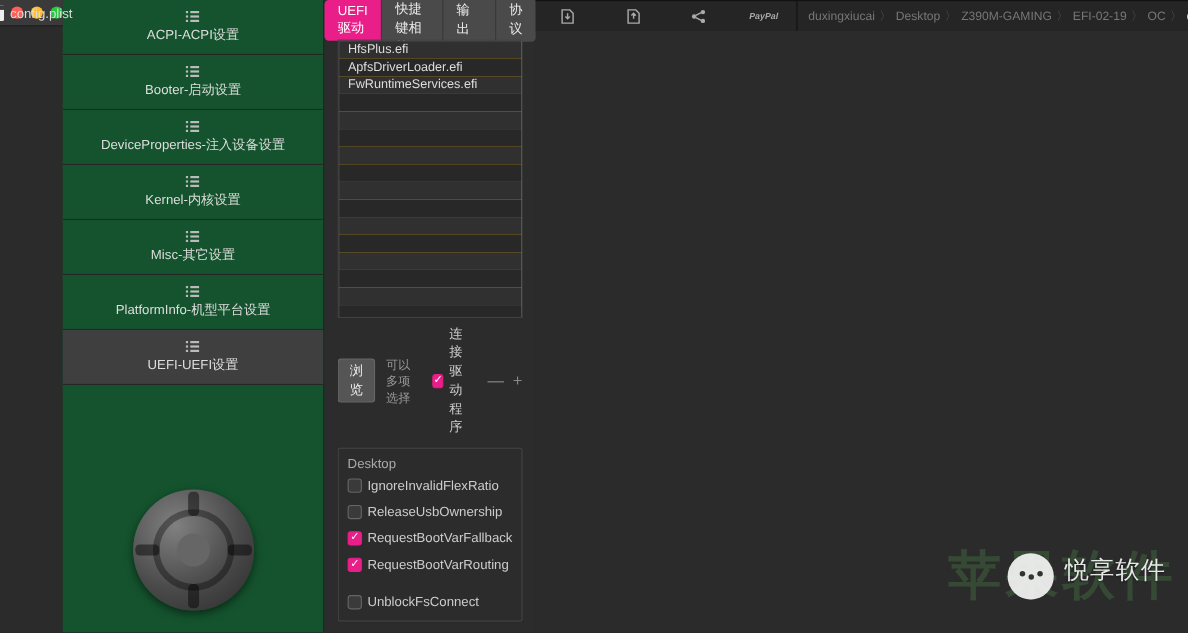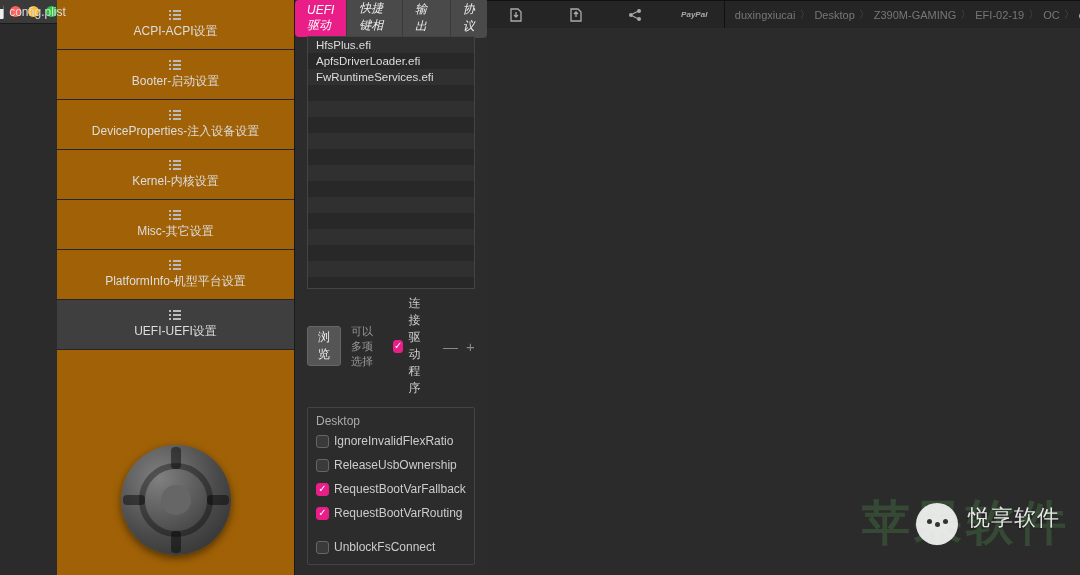--- a/index.html
+++ b/index.html
@@ -12,42 +12,42 @@
 .tl { width: 11px; height: 11px; border-radius: 50%; }
 .tl.red { background: #ff5f57; }
 .tl.yel { background: #febc2e; }
 .tl.grn { background: #28c840; }
 .titlecenter { position: absolute; left: 50%; transform: translateX(-50%); display: flex; align-items: center; gap: 6px; font-size: 12px; color: #ddd; }
 .doc-icon { width: 12px; height: 14px; background: #eee; border-radius: 1px; position: relative; }
 .doc-icon::after { content: ""; position: absolute; top: 0; right: 0; width: 4px; height: 4px; background: #3a3a3a; }
 
 
 .body { flex: 1; display: flex; min-height: 0; }
-.sidebar { width: 238px; background: #a16207; display: flex; flex-direction: column; border-right: 1px solid #1a1a1a; }
+.sidebar { width: 238px; background: #14532d; display: flex; flex-direction: column; border-right: 1px solid #1a1a1a; }
 .sidelist { flex: 1; overflow: auto; }
 .side-item { height: 50px; display: flex; flex-direction: column; align-items: center; justify-content: center; gap: 3px; border-bottom: 1px solid #262626; color: #ddd; font-size: 12px; cursor: pointer; }
 .side-item.active { background: #3f3f3f; }
 .list-icon { width: 14px; height: 10px; display: flex; flex-direction: column; justify-content: space-between; }
 .list-icon span { display: flex; align-items: center; gap: 2px; }
 .list-icon .dot { width: 2px; height: 2px; background: #bbb; }
 .list-icon .bar { width: 8px; height: 2px; background: #bbb; }
 
 .dial-wrap { height: 150px; display: flex; align-items: center; justify-content: center; }
 .dial { width: 110px; height: 110px; border-radius: 50%; background: radial-gradient(circle at 35% 30%, #808080, #4a4a4a 55%, #2a2a2a); position: relative; box-shadow: 0 3px 8px rgba(0,0,0,.5); }
 .dial::before { content: ""; position: absolute; inset: 18px; border-radius: 50%; border: 6px solid rgba(0,0,0,.35); }
 .dial::after { content: ""; position: absolute; inset: 40px; border-radius: 50%; background: #666; }
 .dial .notch { position: absolute; width: 10px; height: 22px; background: rgba(0,0,0,.45); left: 50%; transform: translateX(-50%); border-radius: 4px; }
 .dial .notch.top { top: 2px; }
 .dial .notch.bot { bottom: 2px; }
 .dial .notch.lf { left: 2px; top: 50%; transform: translateY(-50%); width: 22px; height: 10px; }
 .dial .notch.rt { right: 2px; left: auto; top: 50%; transform: translateY(-50%); width: 22px; height: 10px; }
 
 
 .main { flex: 1; display: flex; flex-direction: column; background: #2c2c2c; min-width: 0; }
-.tabs-row { height: 36px; display: flex; align-items: center; justify-content: center; gap: 0; font-style: italic; }
+.tabs-row { height: 36px; display: flex; align-items: center; justify-content: center; gap: 0; }
 .tab { padding: 3px 12px; font-size: 12px; background: #4a4a4a; color: #eee; cursor: pointer; border-right: 1px solid #3a3a3a; }
 .tab:first-child { border-radius: 4px 0 0 4px; }
 .tab:last-child { border-radius: 0 4px 4px 0; border-right: none; }
 .tab.active { background: #e91e89; color: #fff; }
 
 .list-panel { margin: 0 12px; border: 1px solid #444; background: #eab308; flex: 1; min-height: 0; overflow: auto; }
 .row { height: 16px; padding: 0 8px; font-size: 11.5px; line-height: 16px; color: #ddd; }
 .row:nth-child(odd) { background: #303030; }
 .row:nth-child(even) { background: #282828; }
 

